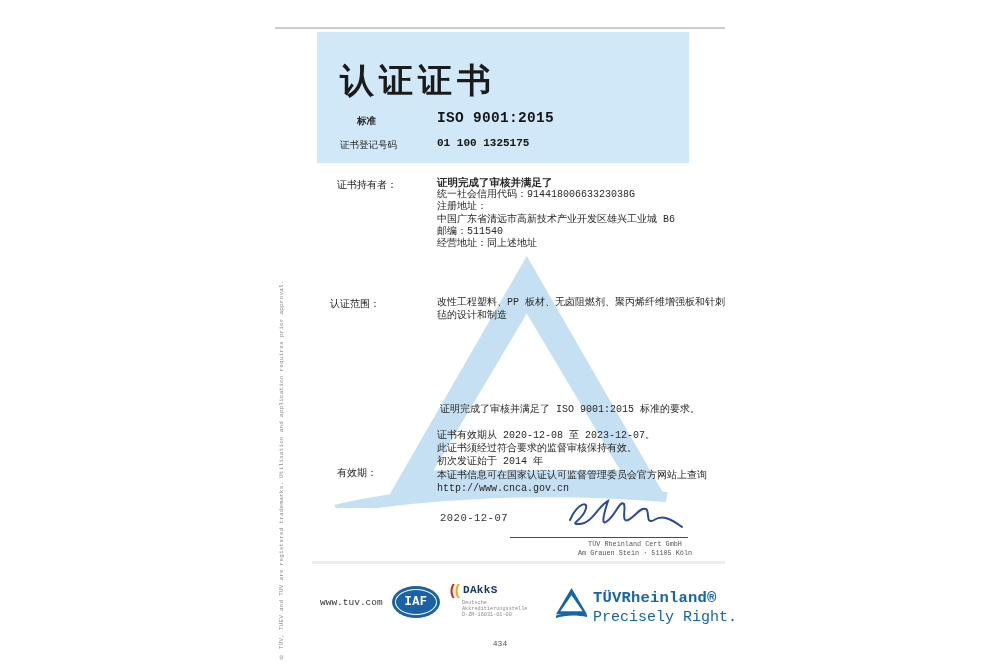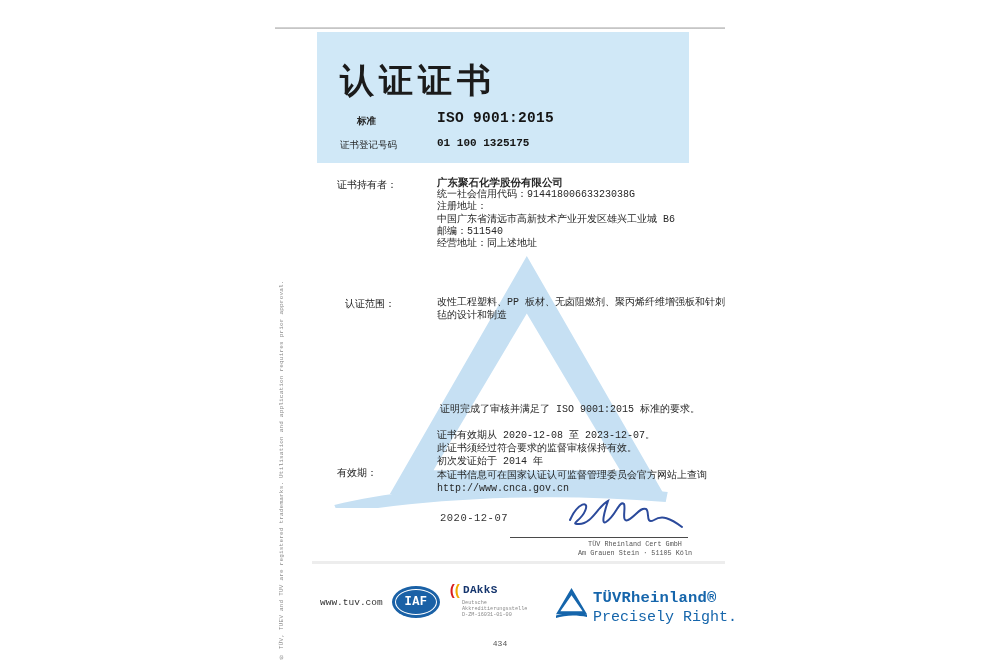--- a/index.html
+++ b/index.html
@@ -25,21 +25,21 @@
   .reg-label{left:340px;top:139px;font-size:9.5px;color:#222;}
   .reg-value{left:437px;top:137px;font-size:11px;font-weight:bold;color:#151515;}
   
   .watermark{left:332px;top:250px;width:338px;height:258px;}
   
   .lbl{font-size:10px;color:#222;}
   .val{font-size:10px;color:#262626;line-height:12.2px;width:290px;}
   .holder-label{left:337px;top:178px;}
   .holder-block{left:437px;top:177px;}
   .holder-block .company{font-weight:bold;font-size:10.5px;}
-  .scope-label{left:345px;top:297px;text-align:right;}
+  .scope-label{left:330px;top:297px;text-align:right;}
   .scope-text{left:437px;top:296px;line-height:13px;}
   .statement{left:440px;top:386px;font-size:10px;color:#262626;margin-top:16px;}
   .validity-label{left:337px;top:430px;margin-top:36px;}
   .validity-block{left:437px;top:429px;line-height:13.2px;}
   .issue-date{left:440px;top:512px;font-size:10.5px;color:#333;letter-spacing:.5px;}
   .signature{left:558px;top:494px;width:132px;height:42px;}
   .sign-line{left:510px;top:537px;width:178px;height:1px;background:#4a4a4a;}
   .signer{left:560px;top:540px;width:150px;text-align:center;font-size:6.8px;color:#555;line-height:8.5px;}
   
   .website{left:320px;top:597px;font-size:9.5px;color:#333;}
@@ -75,21 +75,21 @@
 
   <div class="abs header-box"></div>
   <div class="abs cert-title">认证证书</div>
   <div class="abs std-label">标准</div>
   <div class="abs std-value">ISO 9001:2015</div>
   <div class="abs reg-label">证书登记号码</div>
   <div class="abs reg-value">01 100 1325175</div>
 
   <div class="abs lbl holder-label">证书持有者：</div>
   <div class="abs val holder-block">
-    <div class="company">广东聚石化学股份有限公司</div>
+    <div class="company">证明完成了审核并满足了</div>
     <div>统一社会信用代码：91441800663323038G</div>
     <div>注册地址：</div>
     <div>中国广东省清远市高新技术产业开发区雄兴工业城 B6</div>
     <div>邮编：511540</div>
     <div>经营地址：同上述地址</div>
   </div>
 
   <div class="abs lbl scope-label">认证范围：</div>
   <div class="abs val scope-text">改性工程塑料、PP 板材、无卤阻燃剂、聚丙烯纤维增强板和针刺毡的设计和制造</div>
 

